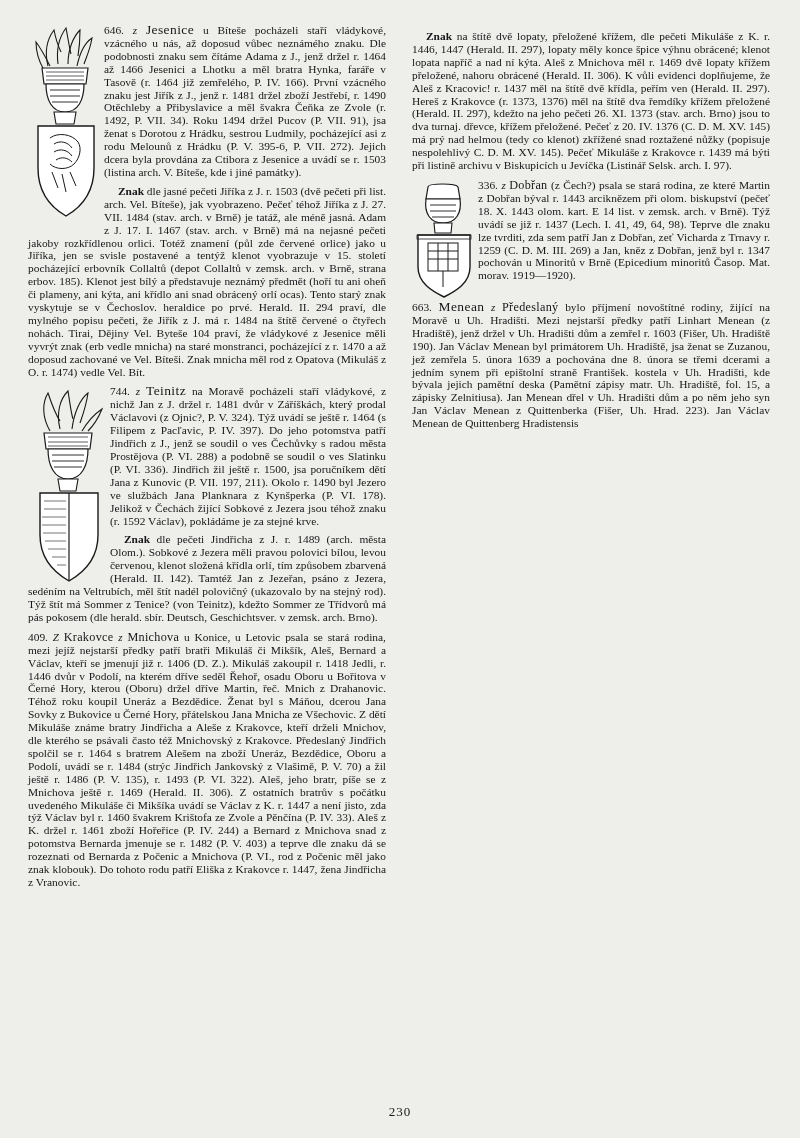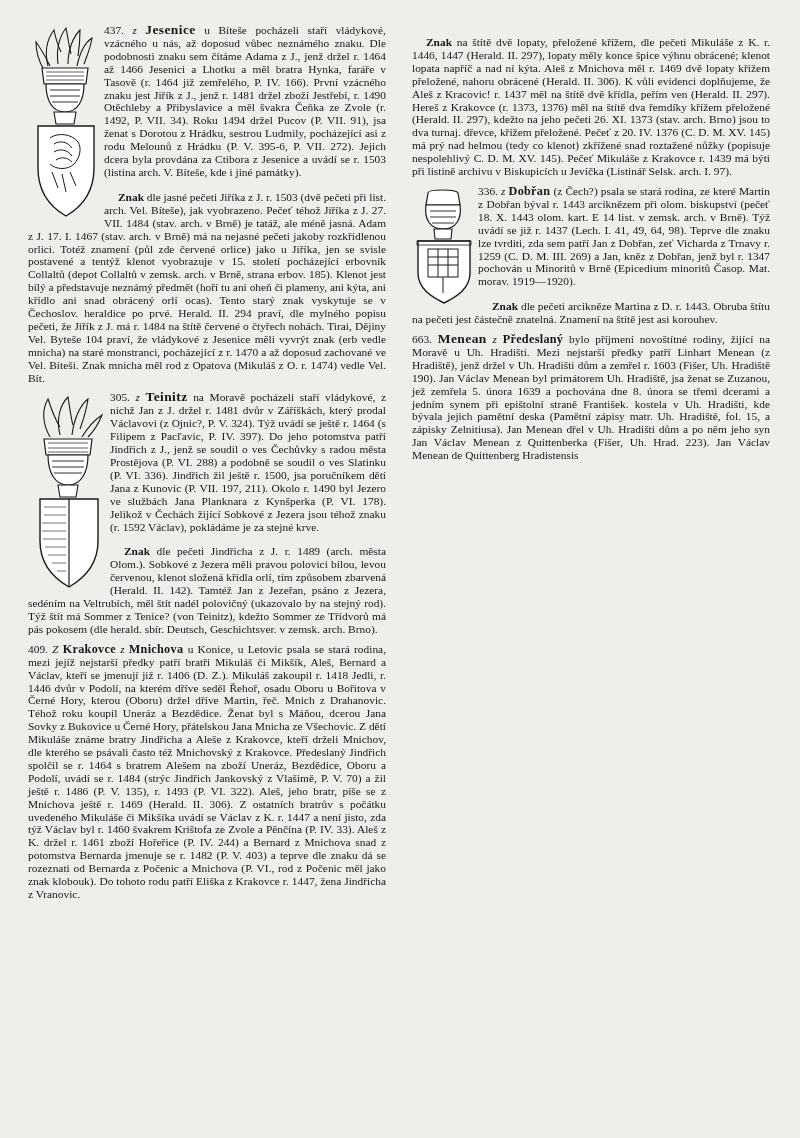--- a/index.html
+++ b/index.html
@@ -47,33 +47,33 @@
   }
   .num {
     font-weight: normal;
   }
   .zed {
     font-family: "Liberation Serif", serif;
     font-style: italic;
     font-size: 11px;
   }
   .name {
-    font-weight: bold;
+    font-weight: normal;
     font-size: 13.5px;
     letter-spacing: 0.4px;
   }
   .name-sm {
-    font-weight: bold;
+    font-weight: normal;
     font-size: 12.2px;
     letter-spacing: 0.3px;
   }
   .znak-lead {
     font-weight: bold;
   }
-  .para { margin-top: 12px; }
+  .para { margin-top: 6px; }
   .figure-wrap {
     float: left;
     margin: 2px 8px 2px 0;
     shape-outside: content-box;
   }
   .fig-743 { width: 76px; height: 200px; }
   .fig-744 { width: 82px; height: 196px; }
   .fig-746 { width: 66px; height: 118px; }
   .page-number {
     position: absolute;
@@ -118,21 +118,21 @@
               <g stroke="#1a1a1a" stroke-width="1" fill="none">
                 <path d="M22 112 C30 106 44 108 50 116 C54 122 52 132 46 138 C40 144 28 144 22 138"></path>
                 <path d="M26 118 C32 114 40 116 44 122"></path>
                 <path d="M26 126 C32 122 40 124 44 130"></path>
                 <path d="M28 134 C34 130 40 132 44 136"></path>
                 <path d="M24 146 L30 162 M34 148 L38 166 M42 146 L48 160"></path>
               </g>
             </svg>
           </div>
           <p class="entry-head">
-            <span class="num">437.</span>
+            <span class="num">646.</span>
             <span class="zed">z</span>
             <span class="name">Jesenice</span>
             <span>u Bíteše pocházeli staří vládykové, vzácného u nás, až doposud vůbec neznámého znaku. Dle podobnosti znaku sem čítáme Adama z J., jenž držel r. 1464 až 1466 Jesenici a Lhotku a měl bratra Hynka, faráře v Tasově (r. 1464 již zemřelého, P. IV. 166). První vzácného znaku jest Jiřík z J., jenž r. 1481 držel zboží Jestřebí, r. 1490 Otěchleby a Přibyslavice a měl švakra Čeňka ze Zvole (r. 1492, P. VII. 34). Roku 1494 držel Pucov (P. VII. 91), jsa ženat s Dorotou z Hrádku, sestrou Ludmily, pocházející asi z rodu Melounů z Hrádku (P. V. 395-6, P. VII. 272). Jejich dcera byla provdána za Ctibora z Jesenice a uvádí se r. 1503 (listina arch. V. Bíteše, kde i jiné památky).</span>
           </p>
           <p class="para">
             <span class="znak-lead">Znak</span>
             <span>dle jasné pečeti Jiříka z J. r. 1503 (dvě pečeti při list. arch. Vel. Bíteše), jak vyobrazeno. Pečeť téhož Jiříka z J. 27. VII. 1484 (stav. arch. v Brně) je tatáž, ale méně jasná. Adam z J. 17. I. 1467 (stav. arch. v Brně) má na nejasné pečeti jakoby rozkřídlenou orlici. Totéž znamení (půl zde červené orlice) jako u Jiříka, jen se svisle postavené a tentýž klenot vyobrazuje v 15. století pocházející erbovník Collaltů (depot Collaltů v zemsk. arch. v Brně, strana erbov. 185). Klenot jest bílý a představuje neznámý předmět (hoří tu ani oheň či plameny, ani kýta, ani křídlo ani snad obrácený orlí ocas). Tento starý znak vyskytuje se v Čechoslov. heraldice po prvé. Herald. II. 294 praví, dle mylného popisu pečeti, že Jiřík z J. má r. 1484 na štítě červené o čtyřech nohách. Tirai, Dějiny Vel. Byteše 104 praví, že vládykové z Jesenice měli vyvrýt znak (erb vedle mnicha) na staré monstranci, pocházející z r. 1470 a až doposud zachované ve Vel. Bíteši. Znak mnicha měl rod z Opatova (Mikuláš z O. r. 1474) vedle Vel. Bít.</span>
           </p>
         </div>
 
@@ -159,21 +159,21 @@
                 <line x1="14" y1="138" x2="38" y2="138"></line>
                 <line x1="15" y1="146" x2="38" y2="146"></line>
                 <line x1="17" y1="154" x2="38" y2="154"></line>
                 <line x1="20" y1="162" x2="38" y2="162"></line>
                 <line x1="24" y1="170" x2="38" y2="170"></line>
                 <line x1="29" y1="178" x2="38" y2="178"></line>
               </g>
             </svg>
           </div>
           <p class="entry-head">
-            <span class="num">305.</span>
+            <span class="num">744.</span>
             <span class="zed">z</span>
             <span class="name">Teinitz</span>
             <span>na Moravě pocházeli staří vládykové, z nichž Jan z J. držel r. 1481 dvůr v Záříškách, který prodal Václavovi (z Ojnic?, P. V. 324). Týž uvádí se ještě r. 1464 (s Filipem z Pacľavic, P. IV. 397). Do jeho potomstva patří Jindřich z J., jenž se soudil o ves Čechůvky s radou města Prostějova (P. VI. 288) a podobně se soudil o ves Slatinku (P. VI. 336). Jindřich žil ještě r. 1500, jsa poručníkem dětí Jana z Kunovic (P. VII. 197, 211). Okolo r. 1490 byl Jezero ve službách Jana Planknara z Kynšperka (P. VI. 178). Jelikož v Čechách žijící Sobkové z Jezera jsou téhož znaku (r. 1592 Václav), pokládáme je za stejné krve.</span>
           </p>
           <p class="para">
             <span class="znak-lead">Znak</span>
             <span>dle pečeti Jindřicha z J. r. 1489 (arch. města Olom.). Sobkové z Jezera měli pravou polovici bílou, levou červenou, klenot složená křídla orlí, tím způsobem zbarvená (Herald. II. 142). Tamtéž Jan z Jezeřan, psáno z Jezera, sedéním na Veltrubích, měl štít nadél polovičný (ukazovalo by na stejný rod). Týž štít má Sommer z Tenice? (von Teinitz), kdežto Sommer ze Třídvorů má pás pokosem (dle herald. sbír. Deutsch, Geschichtsver. v zemsk. arch. Brno).</span>
           </p>
         </div>
 
@@ -219,33 +219,30 @@
                 <line x1="31" y1="90" x2="31" y2="106"></line>
               </g>
             </svg>
           </div>
           <p class="entry-head">
             <span class="num">336.</span>
             <span class="zed">z</span>
             <span class="name-sm">Dobřan</span>
             <span>(z Čech?) psala se stará rodina, ze které Martin z Dobřan býval r. 1443 arciknězem při olom. biskupství (pečeť 18. X. 1443 olom. kart. E 14 list. v zemsk. arch. v Brně). Týž uvádí se již r. 1437 (Lech. I. 41, 49, 64, 98). Teprve dle znaku lze tvrditi, zda sem patří Jan z Dobřan, zeť Vicharda z Trnavy r. 1259 (C. D. M. III. 269) a Jan, kněz z Dobřan, jenž byl r. 1347 pochován u Minoritů v Brně (Epicedium minoritů Časop. Mat. morav. 1919—1920).</span>
           </p>
-          <p class="para">
-            <span class="znak-lead">Znak</span>
-            <span>dle pečeti arcikněze Martina z D. r. 1443. Obruba štítu na pečeti jest částečně znatelná. Znamení na štítě jest asi korouhev.</span>
-          </p>
         </div>
 
         <div class="entry clearer">
           <p class="entry-head">
             <span class="num">663.</span>
             <span class="name">Menean</span>
             <span class="zed">z</span>
             <span class="name-sm">Předeslaný</span>
             <span>bylo příjmení novoštítné rodiny, žijící na Moravě u Uh. Hradišti. Mezi nejstarší předky patří Linhart Menean (z Hradiště), jenž držel v Uh. Hradišti dům a zemřel r. 1603 (Fišer, Uh. Hradiště 190). Jan Václav Menean byl primátorem Uh. Hradiště, jsa ženat se Zuzanou, jež zemřela 5. února 1639 a pochována dne 8. února se třemi dcerami a jedním synem při epištolní straně František. kostela v Uh. Hradišti, kde bývala jejich pamětní deska (Pamětní zápisy matr. Uh. Hradiště, fol. 15, a zápisky Zelnitiusa). Jan Menean dřel v Uh. Hradišti dům a po něm jeho syn Jan Václav Menean z Quittenberka (Fišer, Uh. Hrad. 223). Jan Václav Menean de Quittenberg Hradistensis</span>
           </p>
         </div>
 
       </div>
     </div>
 
+    <div class="page-number">230</div>
   </div>
 </div>
 
 </body></html>

